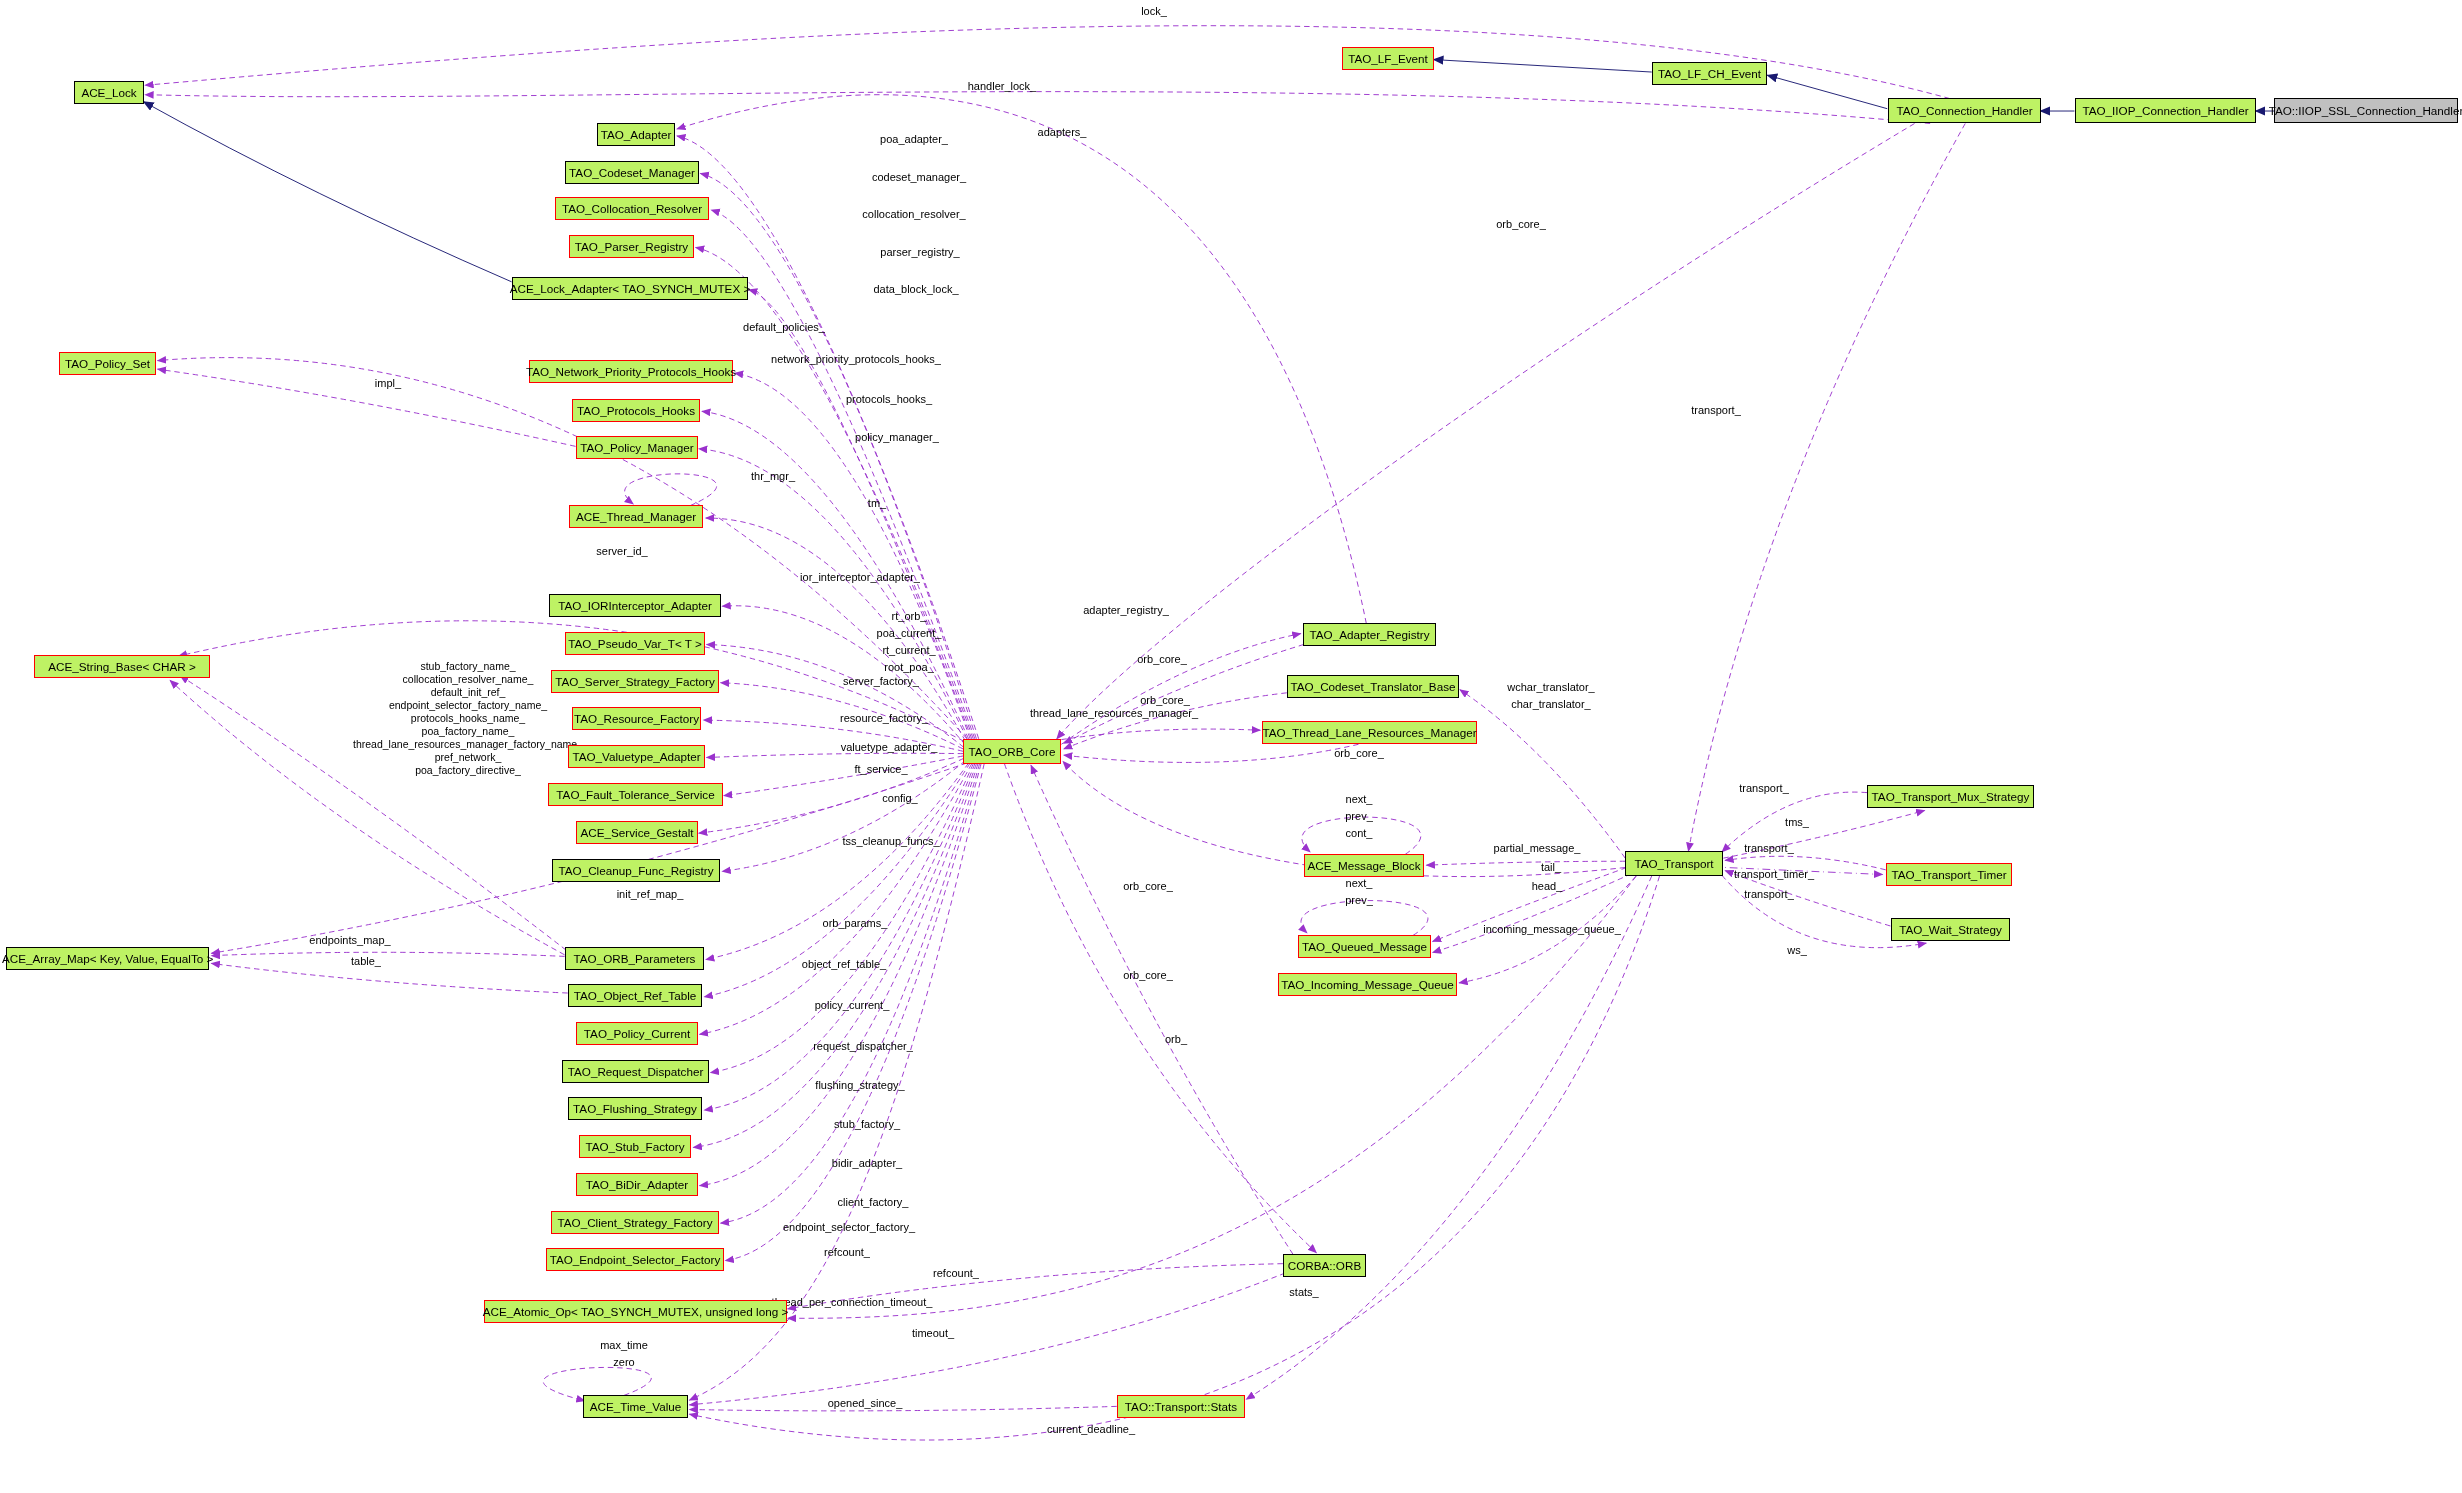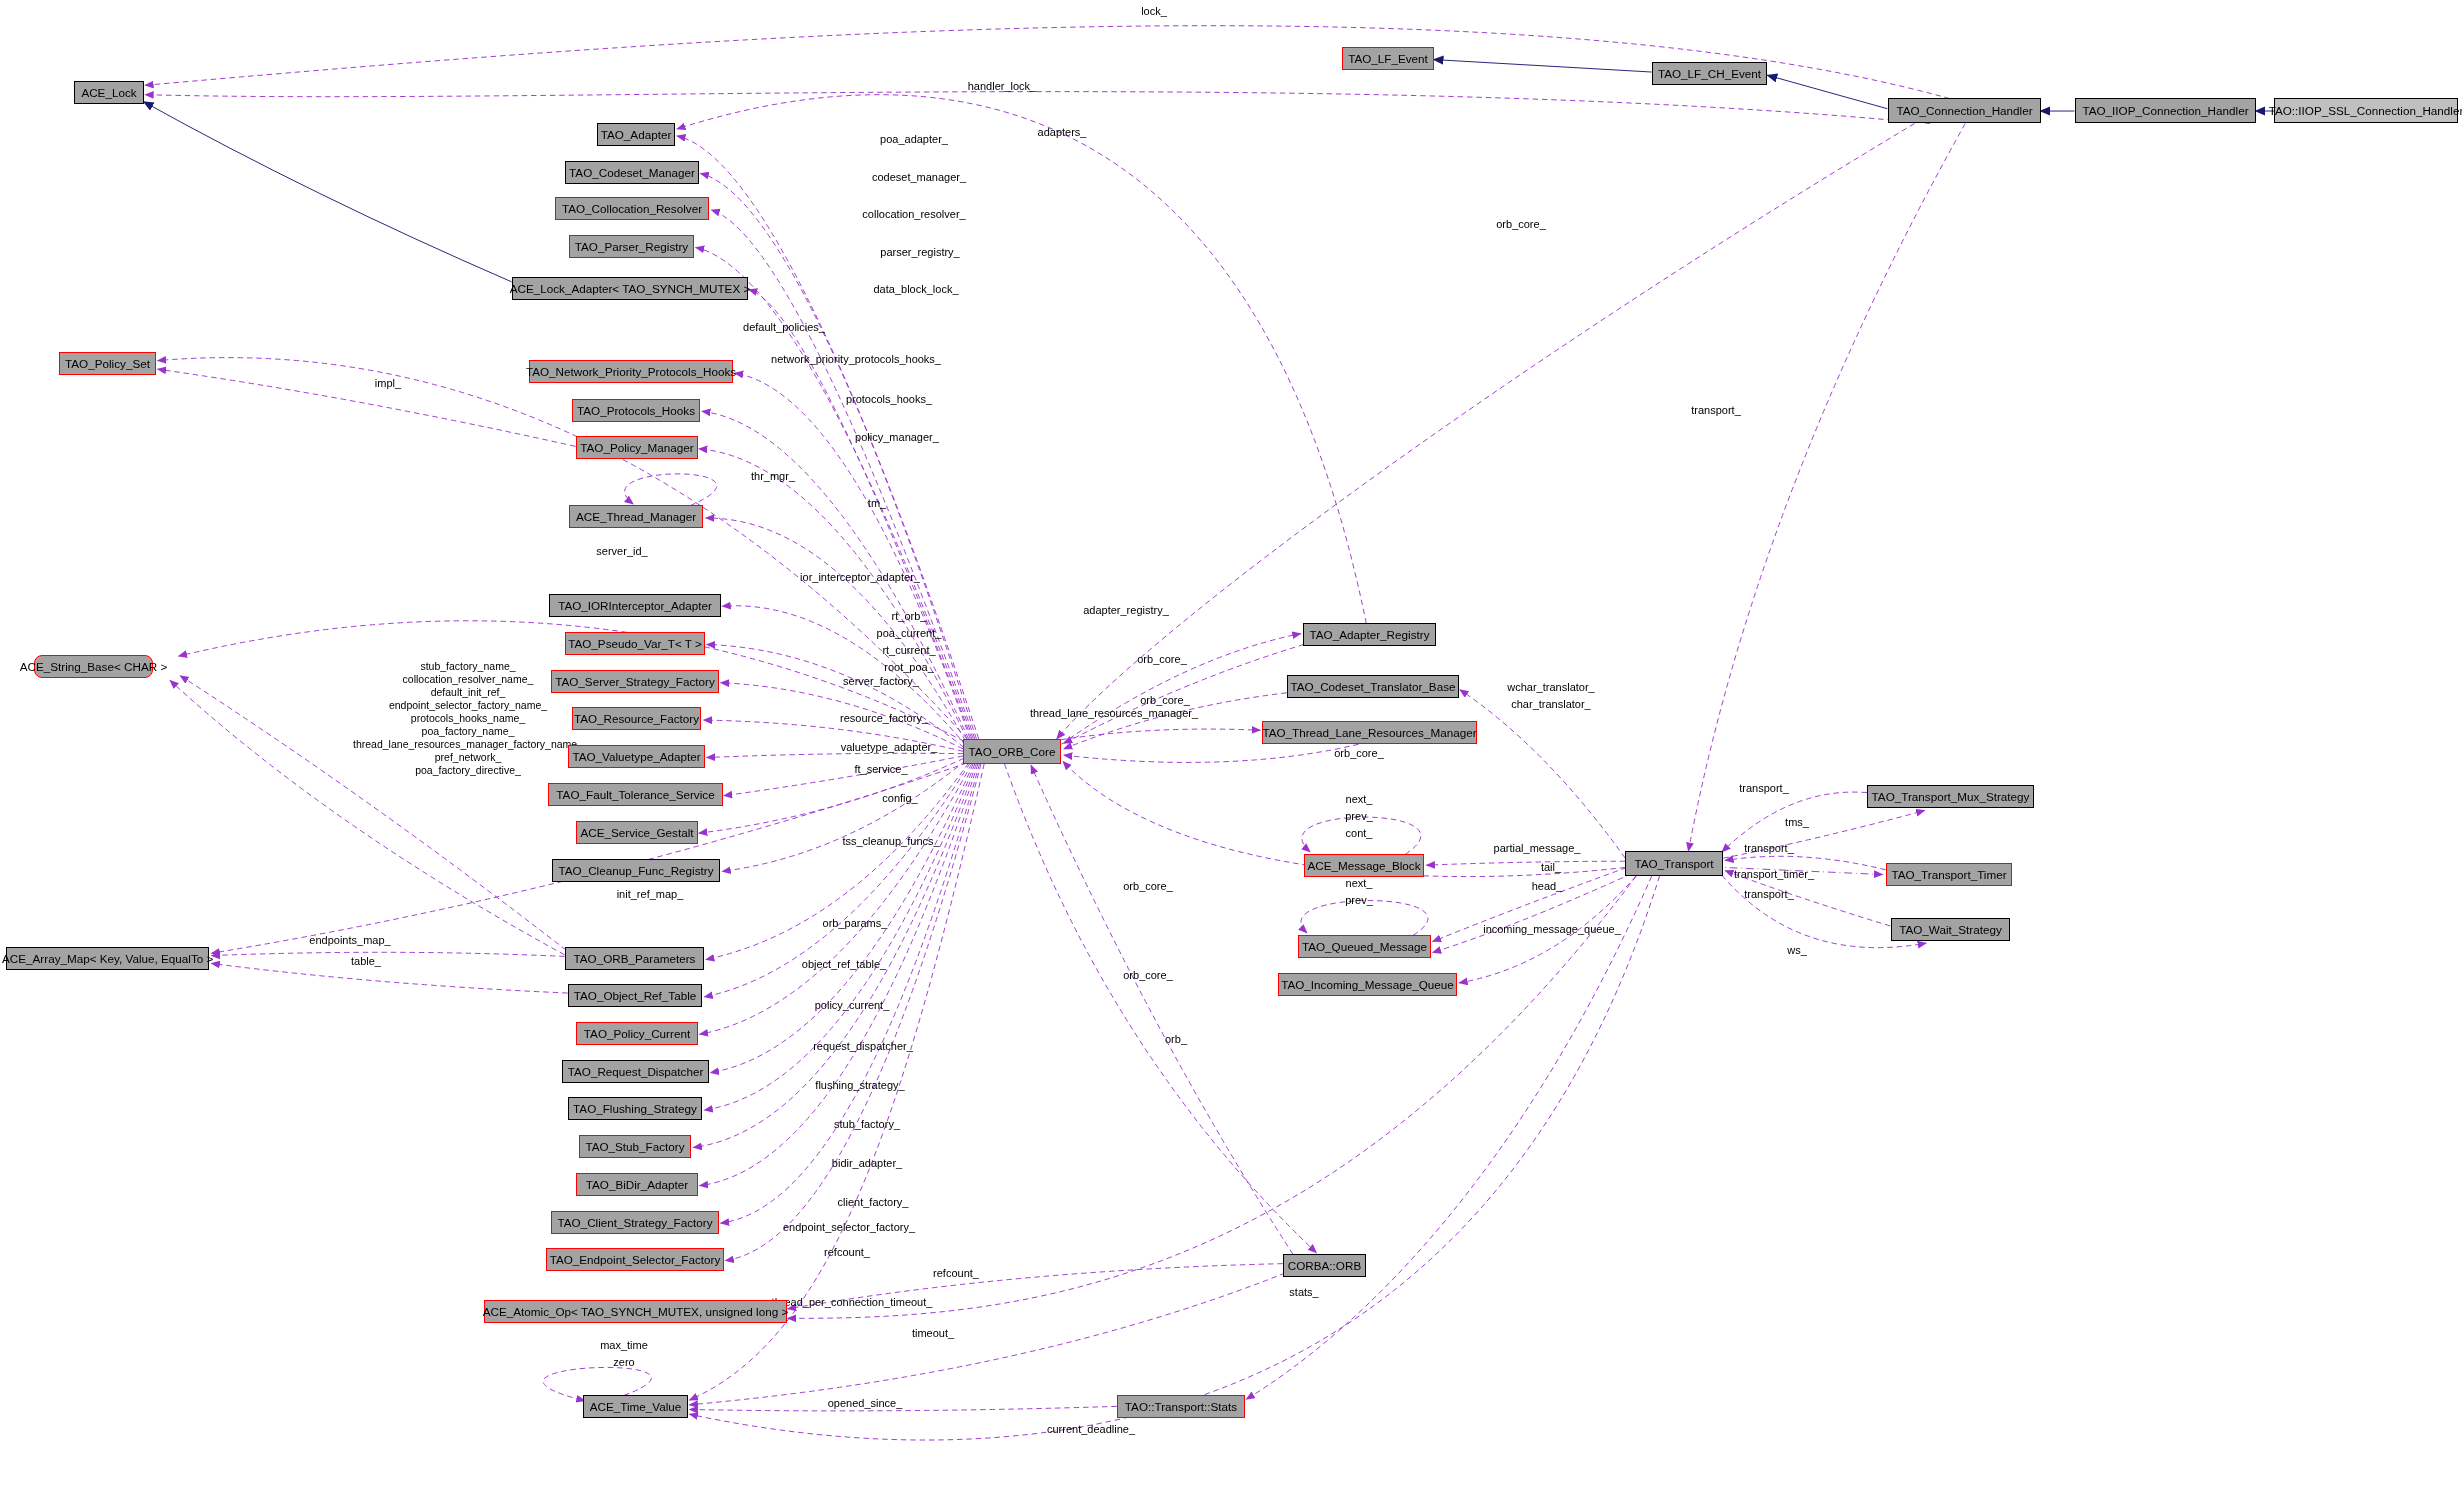--- a/index.html
+++ b/index.html
@@ -2,21 +2,21 @@
 <html style="font-size:12.5px"><head>
 <meta charset="utf-8">
 <style>
   html,body{margin:0;padding:0;background:#fff;}
   #canvas{position:relative;width:2462px;height:1494px;background:#ffffff;overflow:hidden;
           font-family:"Liberation Sans",sans-serif;}
   #edges{position:absolute;left:0;top:0;width:2462px;height:1494px;}
   path.u{stroke:#9a32cd;fill:none;stroke-dasharray:7,5;stroke-width:1.2;}
   path.d{stroke:#9a32cd;fill:none;stroke-dasharray:1,5,10,5;stroke-width:1.2;}
   path.i{stroke:#191970;fill:none;stroke-width:1.2;}
-  .node{position:absolute;box-sizing:border-box;background:#a3a3a3;border:0.8px solid #000000;
+  .node{position:absolute;box-sizing:border-box;background:#bef264;border:0.8px solid #000000;
         display:flex;align-items:center;justify-content:center;white-space:nowrap;
         font-size:11.7px;color:#000;z-index:2;}
   .node.hl{border-color:#ff0000;}
   .node.sel{background:#c0c0c0;font-weight:normal;}
   .edge-label{position:absolute;transform:translateX(-50%);color:#000;font-size:11px;
               line-height:12.5px;text-align:center;white-space:pre;z-index:1;}
   .edge-label.loose{line-height:17px;}
   .edge-label.tight{font-size:10.5px;line-height:13px;}
 </style>
 </head>
@@ -127,21 +127,21 @@
       <div class="node hl" style="left: 576px; top: 436px; width: 122px; height: 23.4px;">TAO_Policy_Manager</div>
       <div class="node hl" style="left: 569px; top: 505px; width: 134px; height: 23.4px;">ACE_Thread_Manager</div>
       <div class="node" style="left: 549px; top: 594px; width: 172px; height: 23.4px;">TAO_IORInterceptor_Adapter</div>
       <div class="node hl" style="left: 565px; top: 632px; width: 140px; height: 23.4px;">TAO_Pseudo_Var_T&lt; T &gt;</div>
       <div class="node hl" style="left: 551px; top: 670px; width: 168px; height: 23.4px;">TAO_Server_Strategy_Factory</div>
       <div class="node hl" style="left: 572px; top: 707px; width: 129px; height: 23.4px;">TAO_Resource_Factory</div>
       <div class="node hl" style="left: 568px; top: 745px; width: 137px; height: 23.4px;">TAO_Valuetype_Adapter</div>
       <div class="node hl" style="left: 548px; top: 783px; width: 175px; height: 23.4px;">TAO_Fault_Tolerance_Service</div>
       <div class="node hl" style="left: 576px; top: 821px; width: 122px; height: 23.4px;">ACE_Service_Gestalt</div>
       <div class="node" style="left: 552px; top: 859px; width: 168px; height: 23.4px;">TAO_Cleanup_Func_Registry</div>
-      <div class="node hl" style="left: 34px; top: 655px; width: 119px; height: 23.4px; border-radius: 8px;">ACE_String_Base&lt; CHAR &gt;</div>
+      <div class="node hl" style="left: 34px; top: 655px; width: 176px; height: 23.4px;">ACE_String_Base&lt; CHAR &gt;</div>
       <div class="node" style="left: 6.2px; top: 947px; width: 203px; height: 23.4px;">ACE_Array_Map&lt; Key, Value, EqualTo &gt;</div>
       <div class="node" style="left: 565px; top: 947px; width: 139px; height: 23.4px;">TAO_ORB_Parameters</div>
       <div class="node" style="left: 568px; top: 984px; width: 134px; height: 23.4px;">TAO_Object_Ref_Table</div>
       <div class="node hl" style="left: 576px; top: 1022px; width: 122px; height: 23.4px;">TAO_Policy_Current</div>
       <div class="node" style="left: 562px; top: 1060px; width: 147px; height: 23.4px;">TAO_Request_Dispatcher</div>
       <div class="node" style="left: 568px; top: 1097px; width: 134px; height: 23.4px;">TAO_Flushing_Strategy</div>
       <div class="node hl" style="left: 579px; top: 1135px; width: 112px; height: 23.4px;">TAO_Stub_Factory</div>
       <div class="node hl" style="left: 576px; top: 1173px; width: 122px; height: 23.4px;">TAO_BiDir_Adapter</div>
       <div class="node hl" style="left: 551px; top: 1211px; width: 168px; height: 23.4px;">TAO_Client_Strategy_Factory</div>
       <div class="node hl" style="left: 546px; top: 1248px; width: 178px; height: 23.4px;">TAO_Endpoint_Selector_Factory</div>

